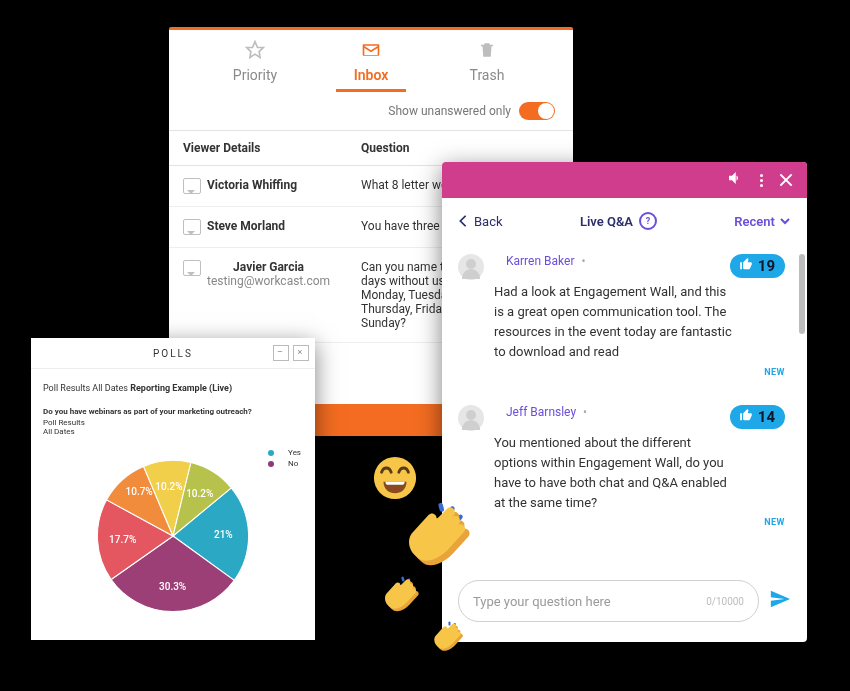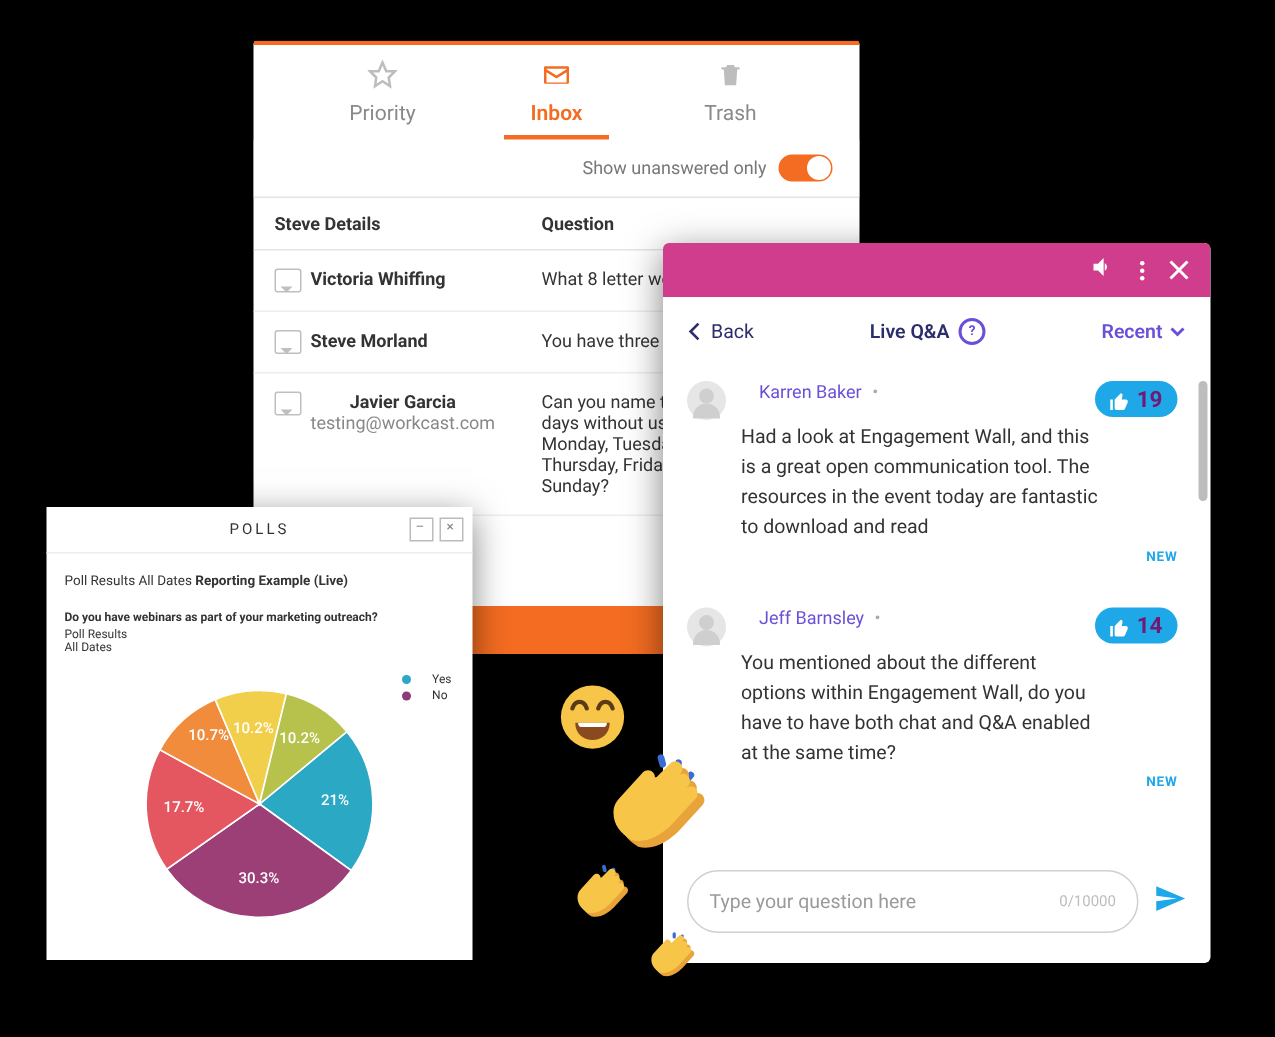--- a/index.html
+++ b/index.html
@@ -59,21 +59,21 @@
   .qa-body{padding:0 16px 0 16px;height:330px;overflow:hidden;position:relative;}
   .scrollbar{position:absolute;right:2px;top:10px;width:6px;height:80px;background:#bdbdbd;border-radius:3px;}
   .msg{display:flex;gap:10px;padding:10px 6px 18px 0;}
   .avatar{width:26px;height:26px;background:#e6e6e6;border-radius:50%;flex:none;position:relative;}
   .avatar::before{content:"";position:absolute;left:8px;top:5px;width:10px;height:10px;background:#cfcfcf;border-radius:50%;}
   .avatar::after{content:"";position:absolute;left:4px;top:15px;width:18px;height:10px;background:#cfcfcf;border-radius:10px 10px 0 0;}
   .msg-main{flex:1;}
   .msg-head{display:flex;justify-content:space-between;align-items:flex-start;}
   .author{color:#6b4fd8;font-size:12px;margin-left:12px;}
   .author .dot{color:#aaa;margin-left:4px;}
-  .likes{background:#1ea8e8;color:#701a75;border-radius:14px;padding:3px 10px 3px 8px;font-weight:700;font-size:15px;display:flex;align-items:flex-end;gap:4px;}
+  .likes{background:#1ea8e8;color:#0f172a;border-radius:14px;padding:3px 10px 3px 8px;font-weight:700;font-size:15px;display:flex;align-items:flex-start;gap:4px;}
   .msg-text{font-size:13px;color:#333;line-height:1.55;margin-top:4px;max-width:240px;}
   .newtag{color:#1ea8e8;font-size:9px;font-weight:700;letter-spacing:.5px;text-align:right;margin-top:4px;}
   .qa-input{position:absolute;left:16px;right:16px;bottom:20px;display:flex;align-items:center;gap:10px;}
   .qa-input .field{flex:1;border:1px solid #d0d0d0;border-radius:22px;height:40px;display:flex;align-items:center;padding:0 14px;justify-content:space-between;}
   .qa-input .field .ph{color:#9a9a9a;font-size:13px;}
   .qa-input .field .ct{color:#bdbdbd;font-size:10px;}
   .send{color:#1ea8e8;}
   
   .emoji{position:absolute;}
 </style>
@@ -107,21 +107,21 @@
             </svg>
         </span>
         <span class="lbl">Trash</span>
       </div>
     </div>
     <div class="filter-row">
       <span>Show unanswered only</span>
       <div class="toggle"></div>
     </div>
     <div class="th-row">
-      <div class="col-v">Steve Details</div>
+      <div class="col-v">Viewer Details</div>
       <div class="col-q">Question</div>
     </div>
     <div class="row">
       <div class="col-v" style="display:flex;">
         <span class="chaticon"></span>
         <span class="name">Victoria Whiffing</span>
       </div>
       <div class="col-q">What 8 letter word can ha</div>
     </div>
     <div class="row">

